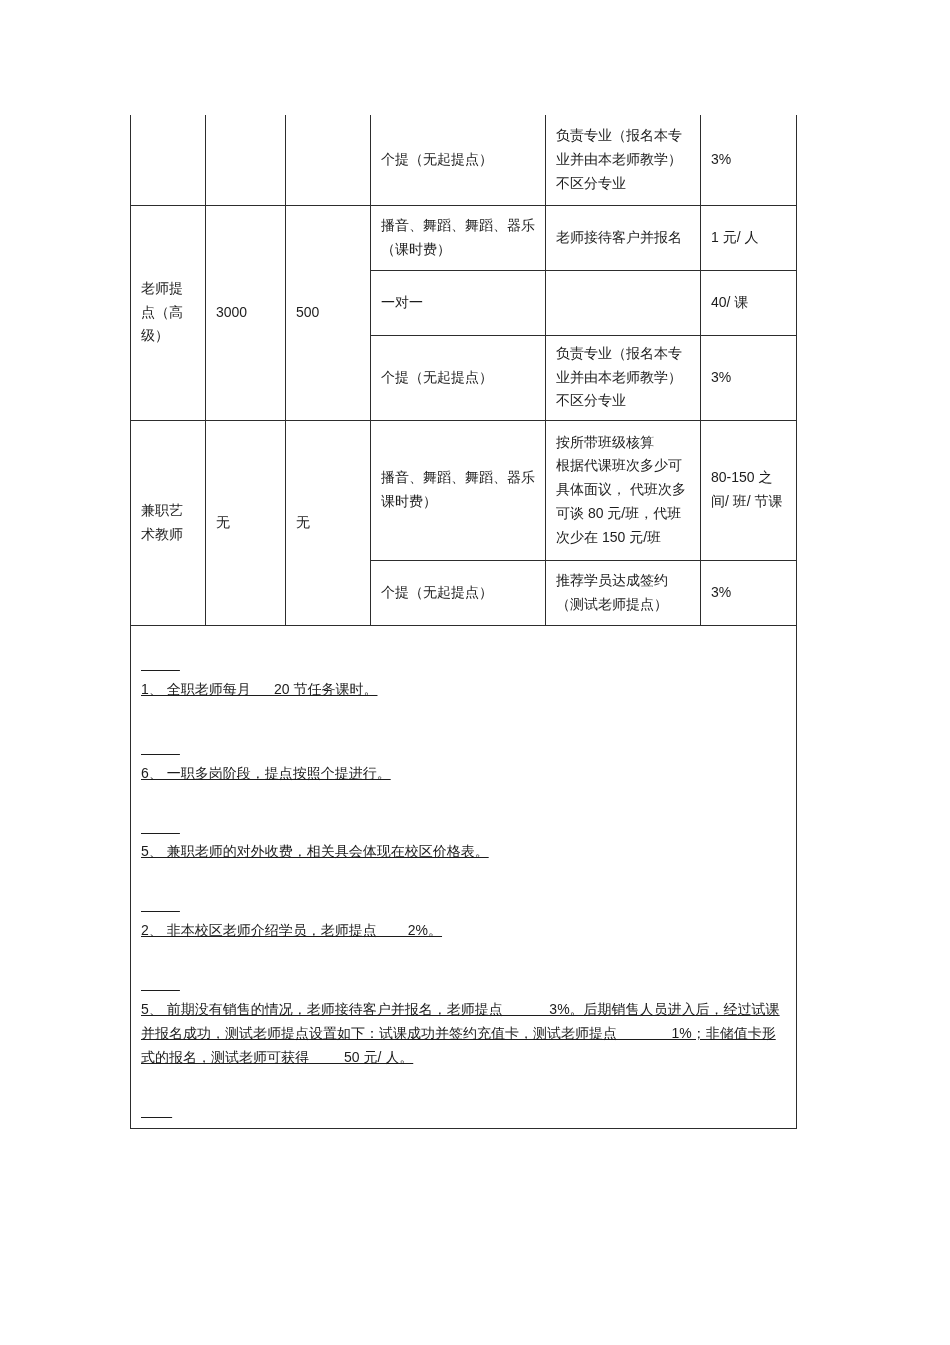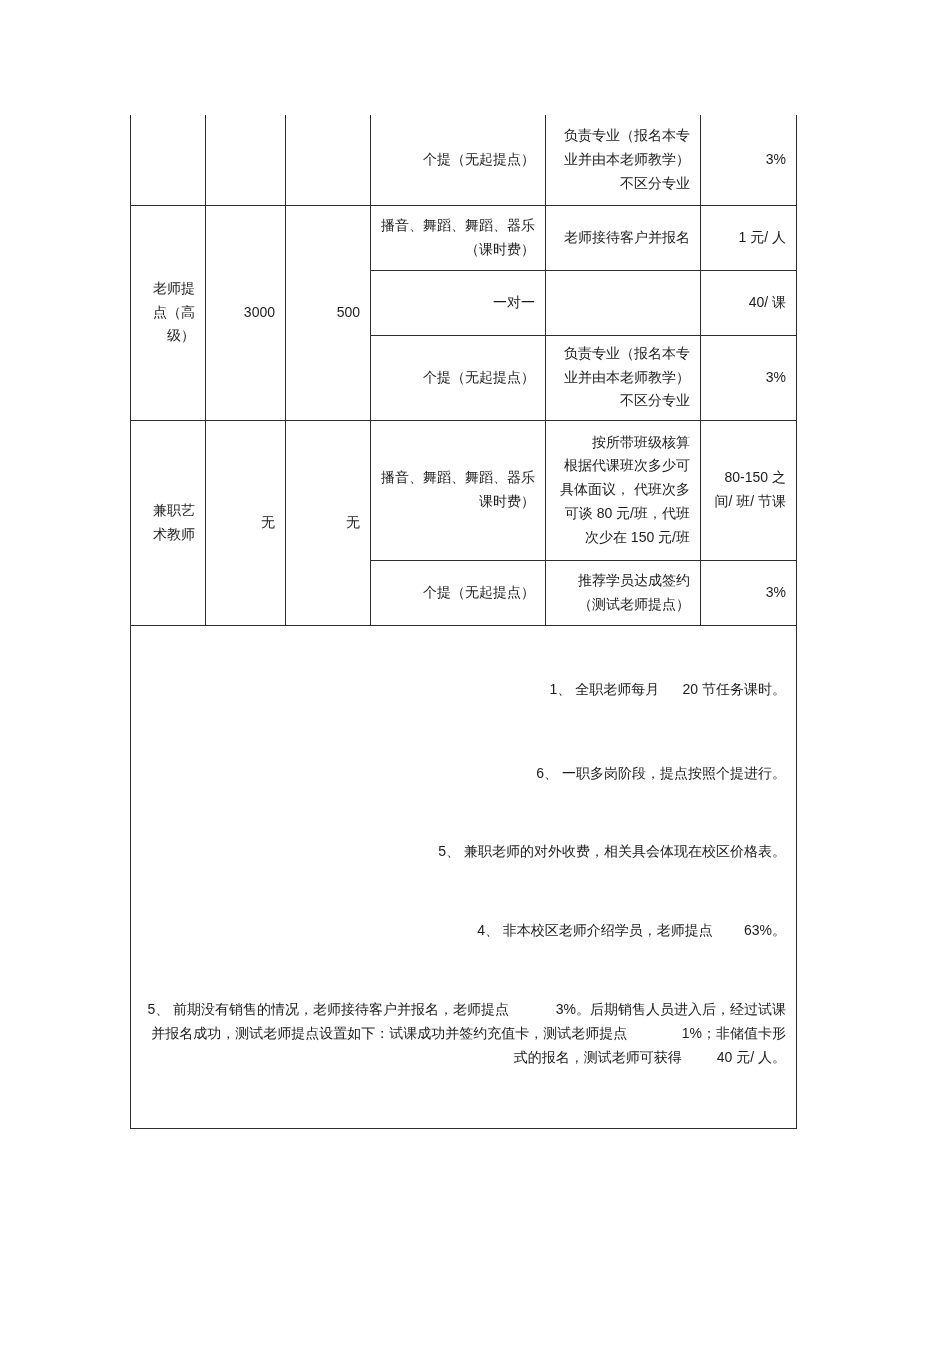--- a/index.html
+++ b/index.html
@@ -19,35 +19,35 @@
   }
   table.doc-table {
     border-collapse: collapse;
     table-layout: fixed;
     width: 666px;
   }
   table.doc-table td {
     border: 1px solid #2d2d2d;
     font-size: 14px;
     line-height: 1.7;
-    text-align: right;
+    text-align: left;
     vertical-align: middle;
     padding: 4px 10px;
     white-space: pre-wrap;
     word-break: break-all;
     overflow: hidden;
   }
   tr.first-row td { border-top: none; }
   tr.rA  { height: 90px; }
   tr.rB1 { height: 65px; }
   tr.rB2 { height: 65px; }
   tr.rB3 { height: 85px; }
   tr.rC1 { height: 140px; }
   tr.rC2 { height: 65px; }
-  tr.rD  { height: 215px; }
+  tr.rD  { height: 215px; text-decoration: underline; }
   td.notes-cell {
     text-align: left;
     vertical-align: top;
     padding: 22px 12px 10px 10px;
   }
   .note {
     font-size: 14px;
     line-height: 1.72;
     white-space: pre-wrap;
     word-break: break-all;
@@ -111,19 +111,19 @@
         <td>个提（无起提点）</td>
         <td>推荐学员达成签约（测试老师提点）</td>
         <td>3%</td>
       </tr>
 
       <tr class="rD">
         <td class="notes-cell" colspan="6">
           <p class="note">1、 全职老师每月      20 节任务课时。</p>
           <p class="note">6、 一职多岗阶段，提点按照个提进行。</p>
           <p class="note">5、 兼职老师的对外收费，相关具会体现在校区价格表。</p>
-          <p class="note">4、 非本校区老师介绍学员，老师提点        63%。</p>
-          <p class="note">5、 前期没有销售的情况，老师接待客户并报名，老师提点            3%。后期销售人员进入后，经过试课并报名成功，测试老师提点设置如下：试课成功并签约充值卡，测试老师提点              1%；非储值卡形式的报名，测试老师可获得         40 元/ 人。</p>
+          <p class="note">2、 非本校区老师介绍学员，老师提点        2%。</p>
+          <p class="note">5、 前期没有销售的情况，老师接待客户并报名，老师提点            3%。后期销售人员进入后，经过试课并报名成功，测试老师提点设置如下：试课成功并签约充值卡，测试老师提点              1%；非储值卡形式的报名，测试老师可获得         50 元/ 人。</p>
         </td>
       </tr>
     </tbody>
   </table>
 </div>
 
 </body></html>

